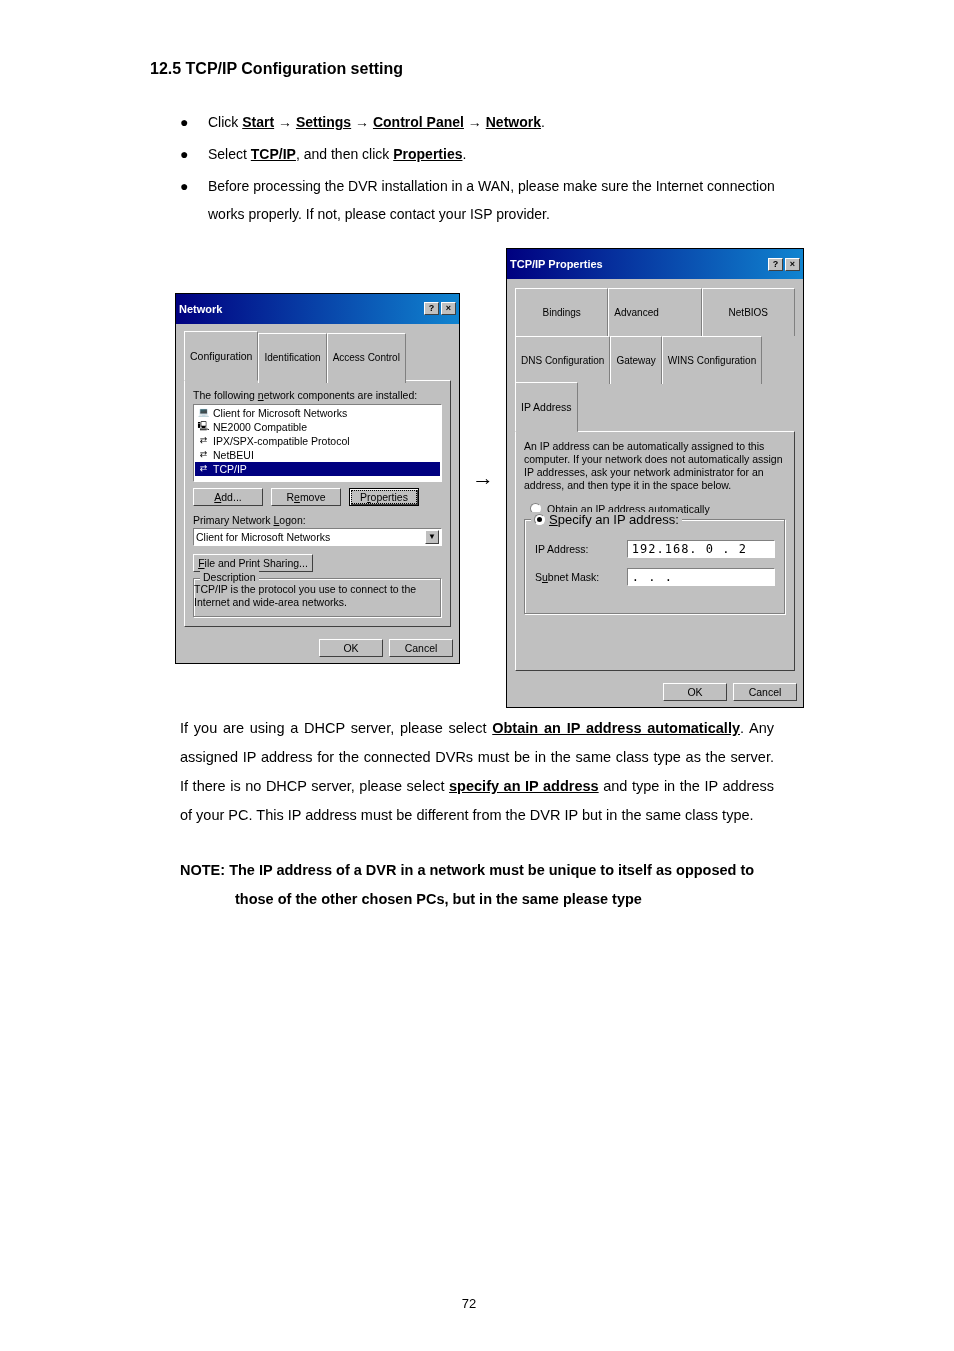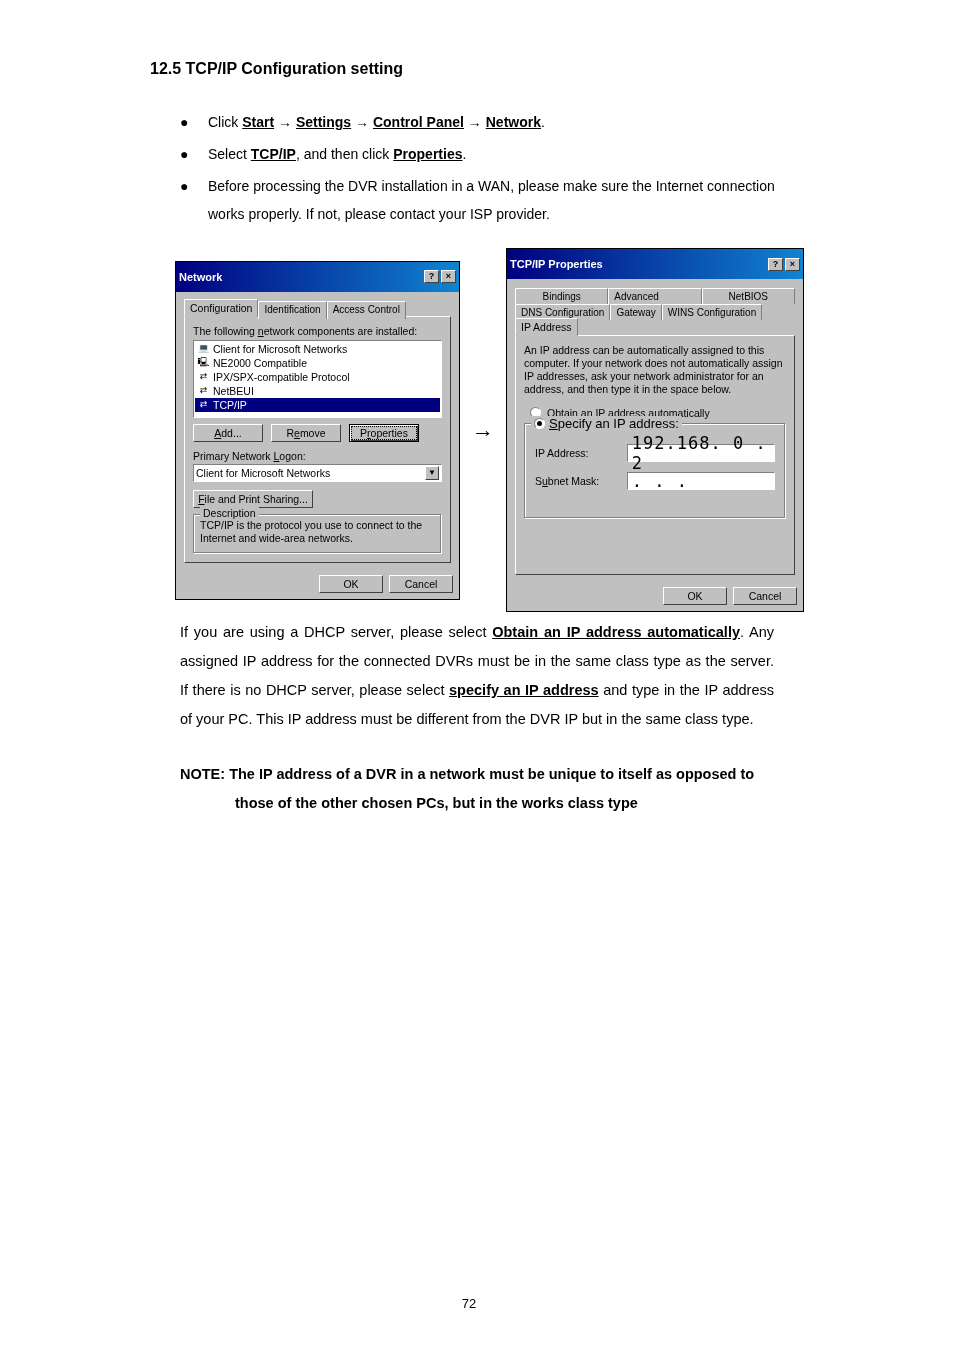--- a/index.html
+++ b/index.html
@@ -89,21 +89,21 @@
     padding: 6px 8px 8px 8px;
   }
   .tabs-row {
     display: flex;
     font-size: 10.5px;
   }
   .tab {
     border-top: 1px solid #fff;
     border-left: 1px solid #fff;
     border-right: 1px solid #808080;
-    padding: 2px 5px;
+    padding: 18px 5px;
     background: #c0c0c0;
     position: relative;
     top: 1px;
   }
   .tab.active { border-bottom: 1px solid #c0c0c0; z-index: 2; }
   .tab.inactive { top: 3px; font-size: 10px; }
   .tab-panel {
     border-top: 1px solid #fff;
     border-left: 1px solid #fff;
     border-right: 1px solid #404040;
@@ -165,21 +165,21 @@
     border-top:1px solid #fff; border-left:1px solid #fff;
     border-right:1px solid #404040; border-bottom:1px solid #404040;
     font-size: 8px; text-align:center; line-height:12px;
   }
   .groupbox {
     border-top: 1px solid #808080;
     border-left: 1px solid #808080;
     border-right: 1px solid #fff;
     border-bottom: 1px solid #fff;
     box-shadow: inset -1px -1px 0 #808080, inset 1px 1px 0 #fff;
-    padding: 4px 6px;
+    padding: 4px 0;
     margin-top: 6px;
     position: relative;
   }
   .footer-btns {
     display: flex;
     justify-content: flex-end;
     gap: 6px;
     padding: 4px 6px 6px 5px;
   }
 
@@ -209,21 +209,21 @@
     background:#c0c0c0; padding:0 3px; font-size:13px;
     display:flex; align-items:center; gap:4px;
   }
   .field-row { display:flex; align-items:center; margin: 10px 0; }
   .field-label { width: 93px; font-size:10.5px; }
   .ip-input {
     background:#fff;
     border-top:1px solid #808080; border-left:1px solid #808080;
     border-right:1px solid #fff; border-bottom:1px solid #fff;
     width: 150px; height: 18px;
-    font-family: monospace; font-size:17px;
+    font-family: monospace; font-size:12px;
     display:flex; align-items:center; padding:0 4px; letter-spacing: 1px;
   }
 
   .body-text {
     font-size: 14.5px;
     line-height: 2.0;
     text-align: justify;
     margin: 6px 30px 0 30px;
   }
   .note-block {
@@ -383,17 +383,17 @@
       </div>
     </div>
   </div>
 
   <div class="body-text">
     <span>If you are using a DHCP server, please select </span><span class="u-b">Obtain an IP address automatically</span><span>. Any assigned IP address for the connected DVRs must be in the same class type as the server. If there is no DHCP server, please select </span><span class="u-b">specify an IP address</span><span> and type in the IP address of your PC. This IP address must be different from the DVR IP but in the same class type.</span>
   </div>
 
   <div class="note-block">
     <div>NOTE: The IP address of a DVR in a network must be unique to itself as opposed to</div>
-    <div class="note-indent">those of the other chosen PCs, but in the works class type</div>
+    <div class="note-indent">those of the other chosen PCs, but in the same please type</div>
   </div>
 </div>
 
 <div class="page-number">72</div>
 
 </body></html>

